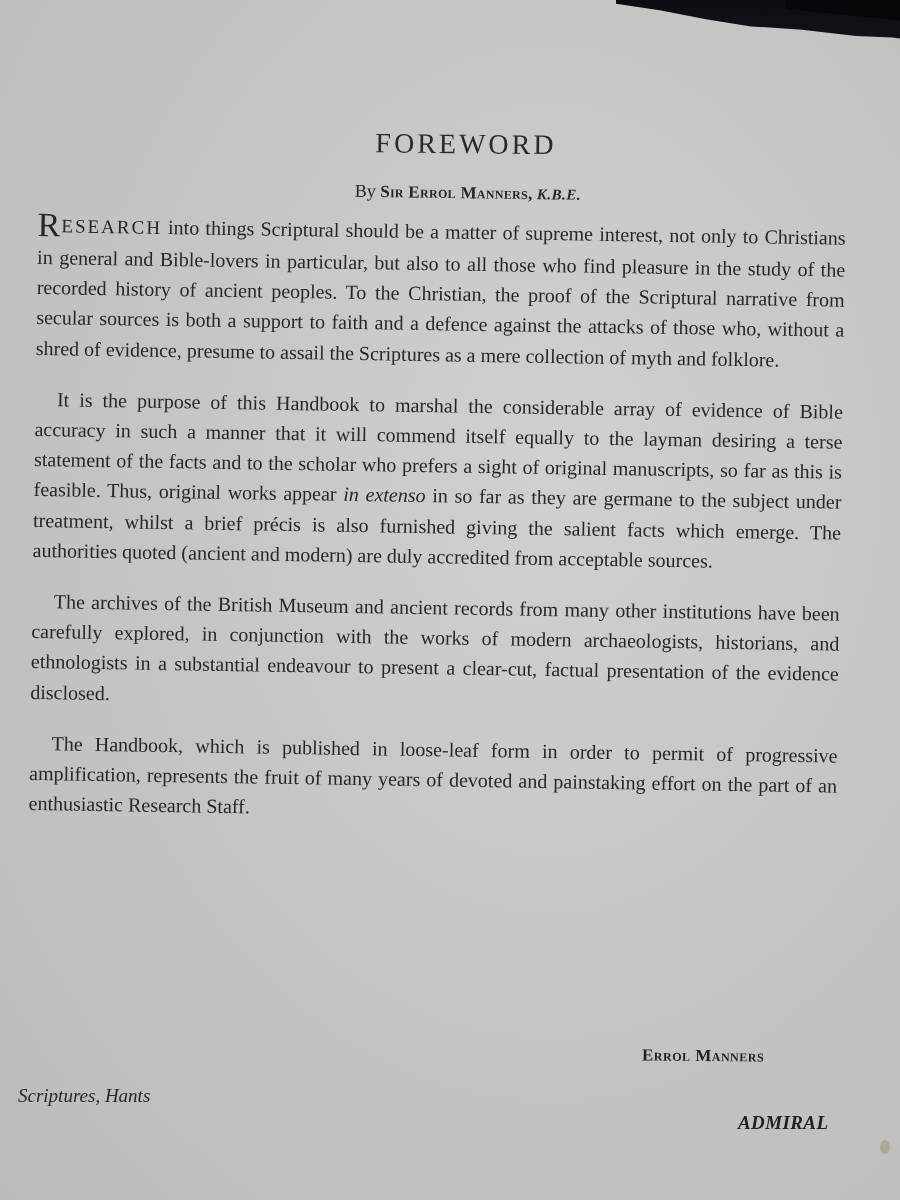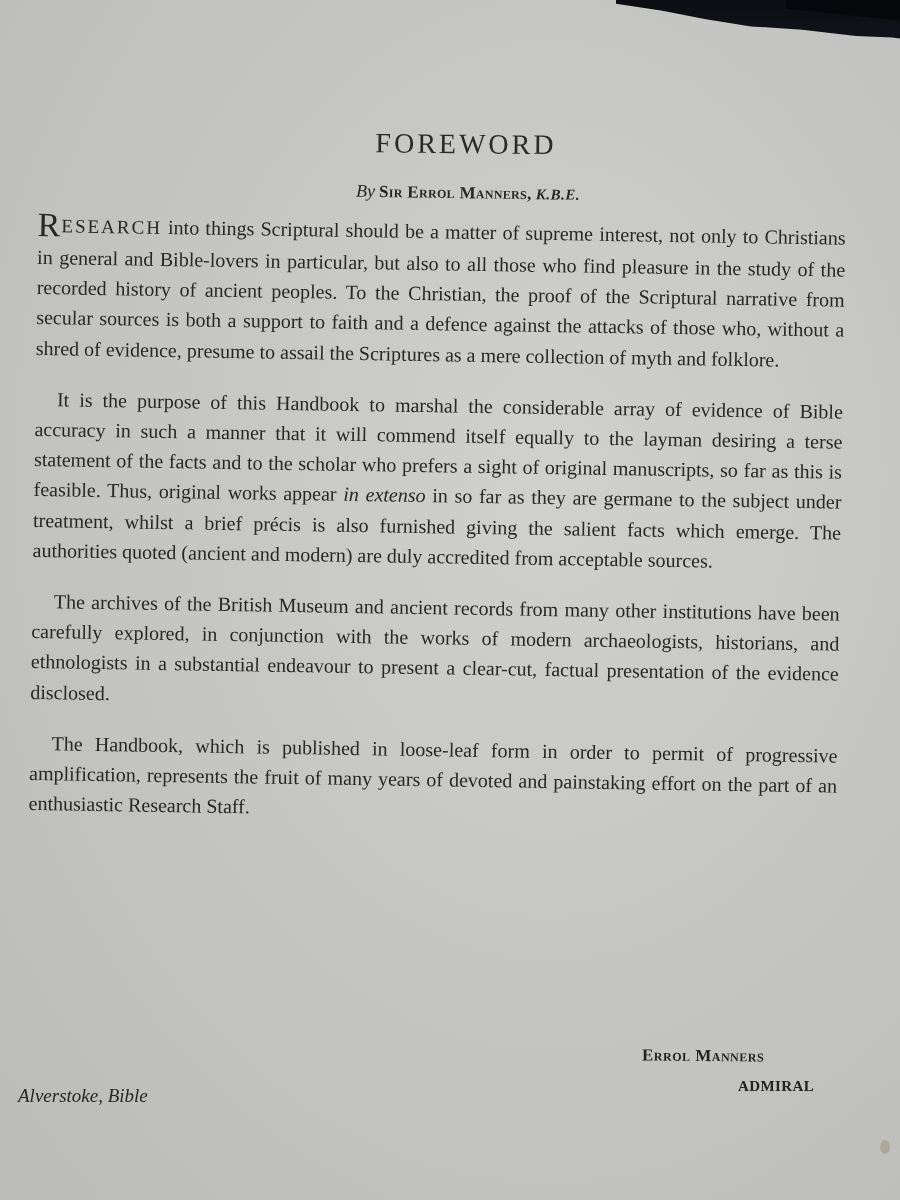--- a/index.html
+++ b/index.html
@@ -73,21 +73,21 @@
     .byline {
       position: absolute;
       left: 0;
       width: 900px;
       top: 182px;
       text-align: center;
       font-size: 17px;
       transform: rotate(0.8deg) translateX(18px);
       color: #262626;
     }
-    .byline .by { font-style: italic; font-size: 18px; }
+    .byline .by { font-size: 18px; }
     .byline .sc { font-variant: small-caps; font-weight: bold; letter-spacing: 0.3px; }
     .byline .kbe { font-size: 15px; font-weight: bold; letter-spacing: 0.5px; font-style: italic; }
 
     .body {
       position: absolute;
       left: 38px;
       top: 208px;
       width: 808px;
       font-size: 20px;
       line-height: 30.2px;
@@ -120,25 +120,26 @@
       font-size: 17px;
       font-variant: small-caps;
       font-weight: bold;
       letter-spacing: 0.5px;
       color: #222;
       transform: rotate(0.5deg);
     }
     .sig-rank {
       position: absolute;
       left: 738px;
-      top: 1078px;
-      font-size: 15px;
+      top: 1112px;
+      font-size: 19px;
       font-weight: bold;
       letter-spacing: 0.4px;
       color: #222;
+      font-style: italic;
     }
     .place {
       position: absolute;
       left: 18px;
       top: 1085px;
       font-size: 19px;
       font-style: italic;
       color: #262626;
     }
   </style>
@@ -164,14 +165,14 @@
 
     <p class="para"><span>It is the purpose of this Handbook to marshal the considerable array of evidence of Bible accuracy in such a manner that it will commend itself equally to the layman desiring a terse statement of the facts and to the scholar who prefers a sight of original manuscripts, so far as this is feasible. Thus, original works appear </span><span class="it">in extenso</span><span> in so far as they are germane to the subject under treatment, whilst a brief précis is also furnished giving the salient facts which emerge.  The authorities quoted (ancient and modern) are duly accredited from acceptable sources.</span></p>
 
     <p class="para"><span>The archives of the British Museum and ancient records from many other institutions have been carefully explored, in conjunction with the works of modern archaeologists, historians, and ethnologists in a substantial endeavour to present a clear-cut, factual presentation of the evidence disclosed.</span></p>
 
     <p class="para"><span>The Handbook, which is published in loose-leaf form in order to permit of progressive amplification, represents the fruit of many years of devoted and painstaking effort on the part of an enthusiastic Research Staff.</span></p>
   </div>
 
   <div class="sig-name">Errol Manners</div>
   <div class="sig-rank">ADMIRAL</div>
-  <div class="place">Alverstoke, Bible</div>
+  <div class="place">Scriptures, Hants</div>
 </div>
 
 </body></html>

